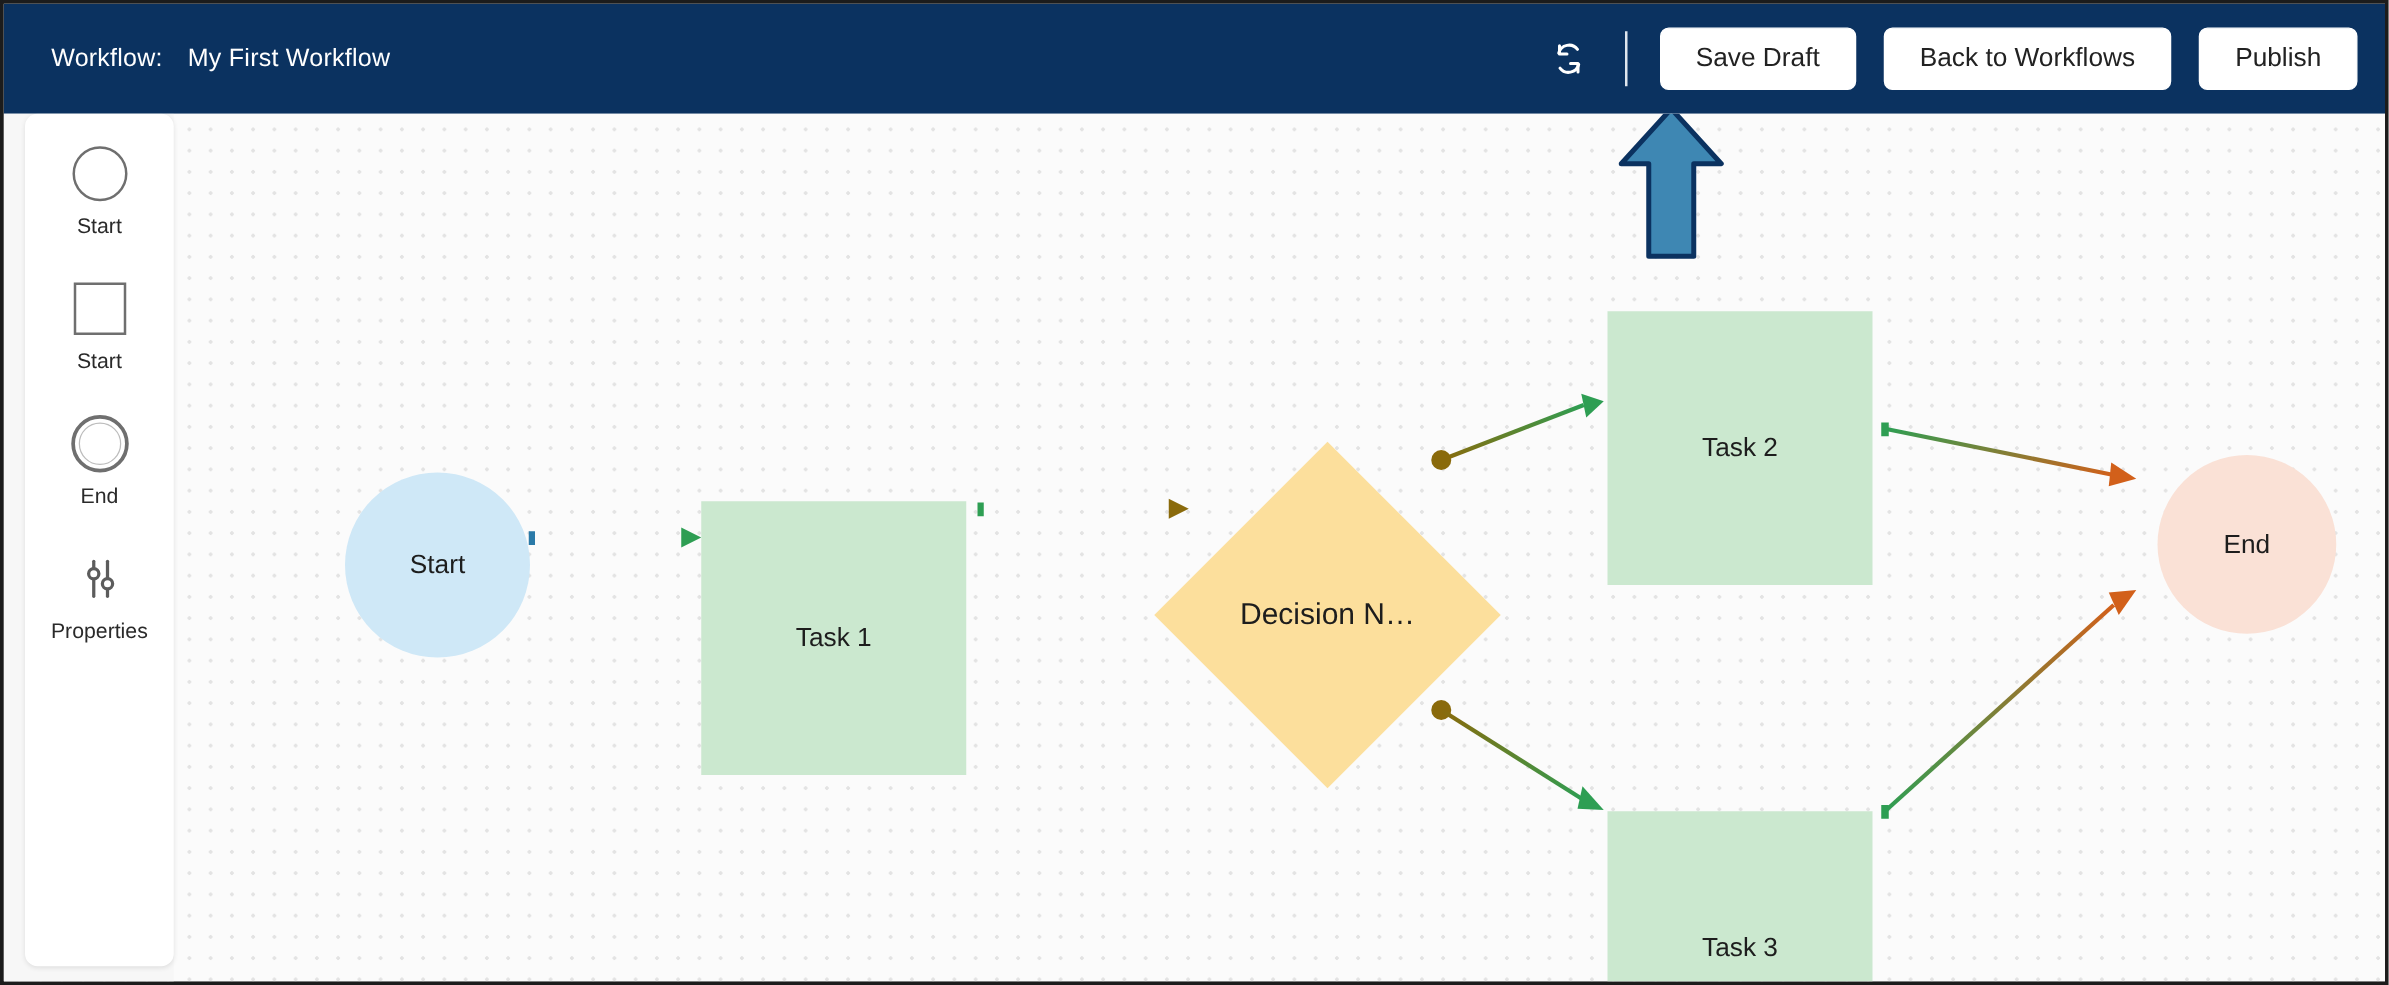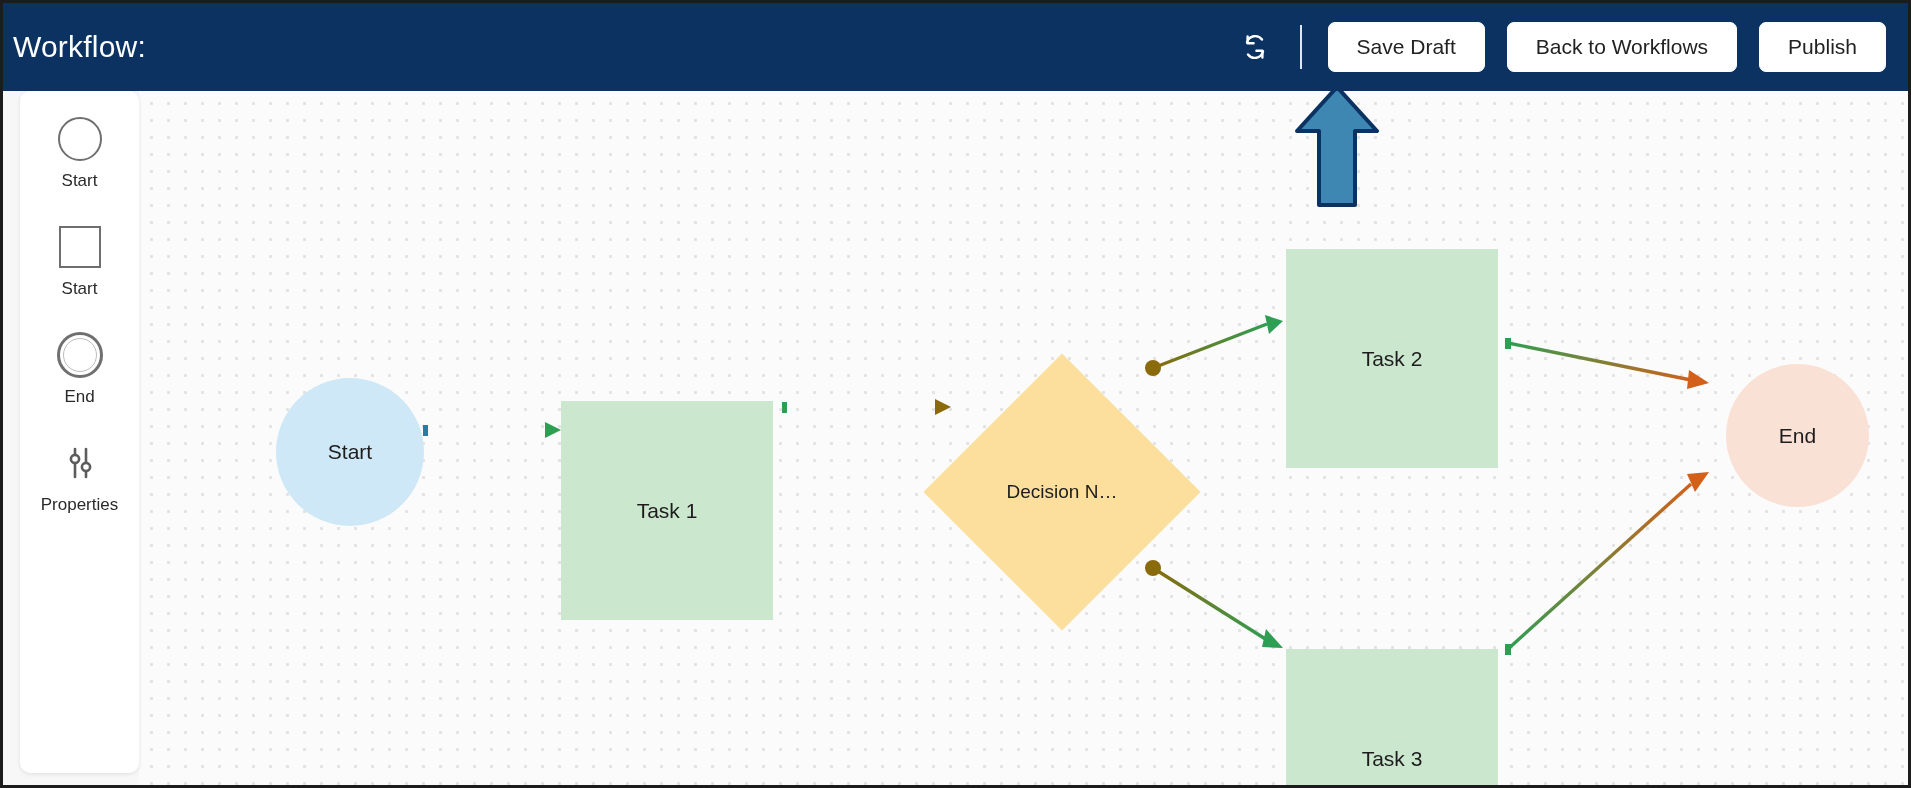--- a/index.html
+++ b/index.html
@@ -28,23 +28,23 @@
     left: 0;
     top: 0;
     width: 1905px;
     height: 88px;
     background: #0b3260;
     display: flex;
     align-items: center;
     box-sizing: border-box;
   }
   .header-title {
-    margin-left: 10px;
+    margin-left: 38px;
     color: #ffffff;
-    font-size: 30px;
+    font-size: 20px;
     font-weight: 400;
     letter-spacing: 0.2px;
     white-space: nowrap;
     display: flex;
     align-items: baseline;
   }
   .header-title .wf-label { }
   .header-title .wf-name {
     margin-left: 20px;
   }
@@ -230,21 +230,21 @@
   .node-decision .diamond-shape {
     position: absolute;
     left: 0; top: 0;
     width: 196px; height: 196px;
     background: #fcdf9c;
     transform: rotate(45deg);
   }
   .node-decision .diamond-label {
     position: relative;
     z-index: 2;
-    font-size: 19px;
+    font-size: 24px;
     color: #1d1d1d;
     white-space: nowrap;
     overflow: hidden;
     max-width: 170px;
     text-overflow: ellipsis;
   }
 
   
   .edges {
     position: absolute;
@@ -263,20 +263,21 @@
   }
 </style>
 </head>
 <body>
 
 <div id="app">
 
   <div class="header">
     <div class="header-title">
       <span class="wf-label">Workflow:</span>
+      <span class="wf-name">My First Workflow</span>
     </div>
 
     <div class="header-actions">
 
       <div class="undo-icon">
         <svg width="34" height="34" viewBox="0 0 34 34">
           <path d="M9 12.5 A8.5 8.5 0 0 1 24 9.5" fill="none" stroke="#ffffff" stroke-width="2.4" stroke-linecap="round"></path>
           <path d="M25 21.5 A8.5 8.5 0 0 1 10 24.5" fill="none" stroke="#ffffff" stroke-width="2.4" stroke-linecap="round"></path>
           <path d="M9.6 6.5 L9.6 13.2 L15.6 13.2" fill="none" stroke="#ffffff" stroke-width="2.4" stroke-linejoin="round" stroke-linecap="round"></path>
           <path d="M24.4 27.5 L24.4 20.8 L18.4 20.8" fill="none" stroke="#ffffff" stroke-width="2.4" stroke-linejoin="round" stroke-linecap="round"></path>

